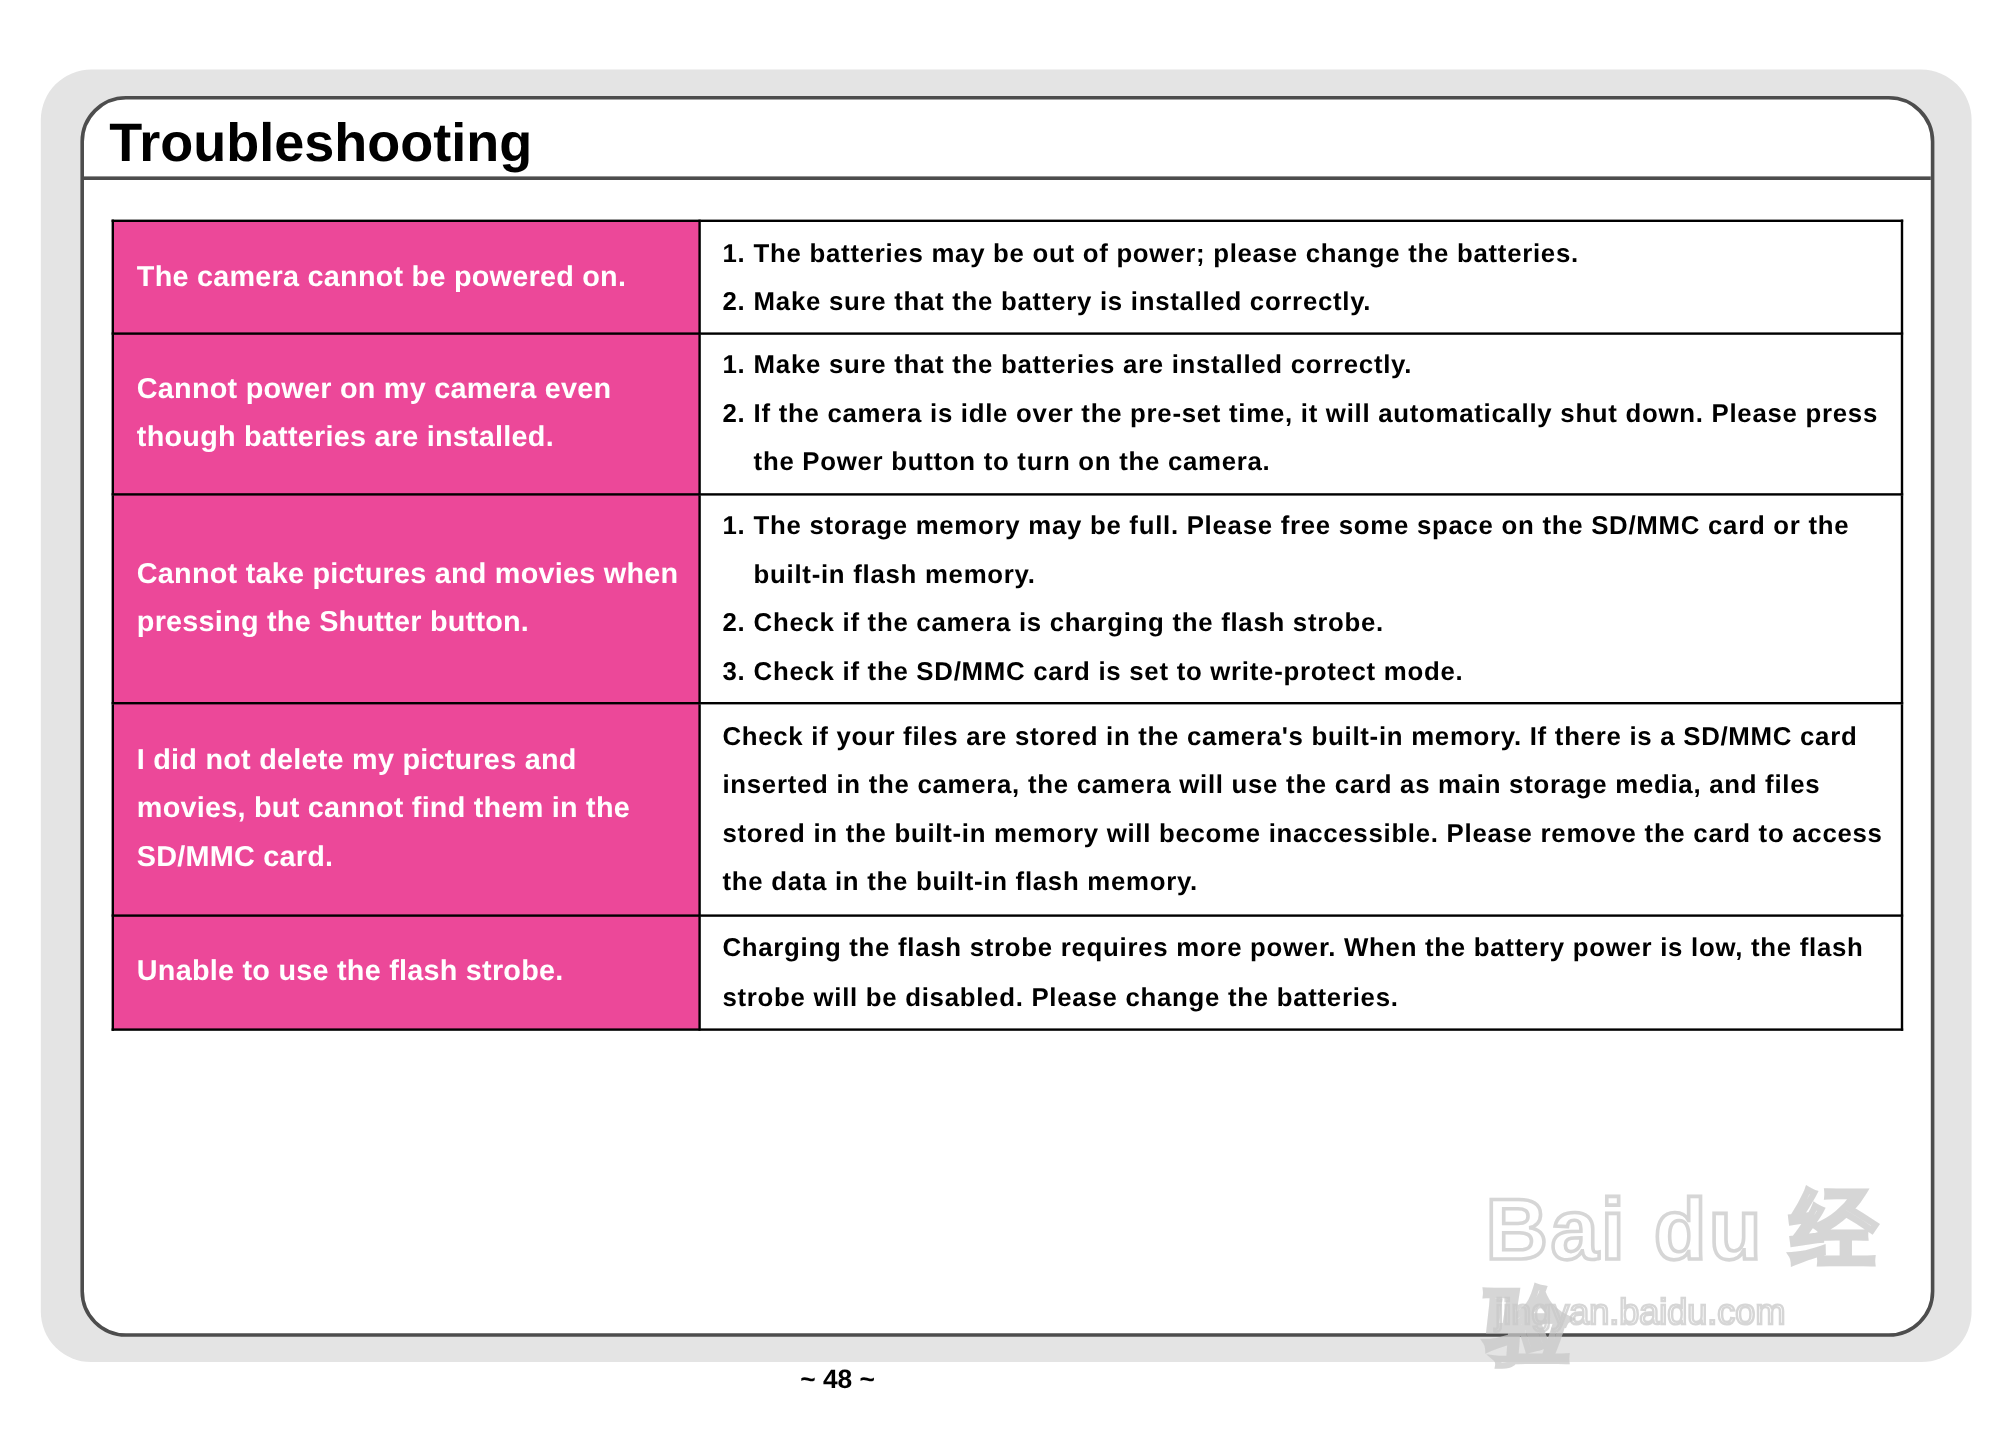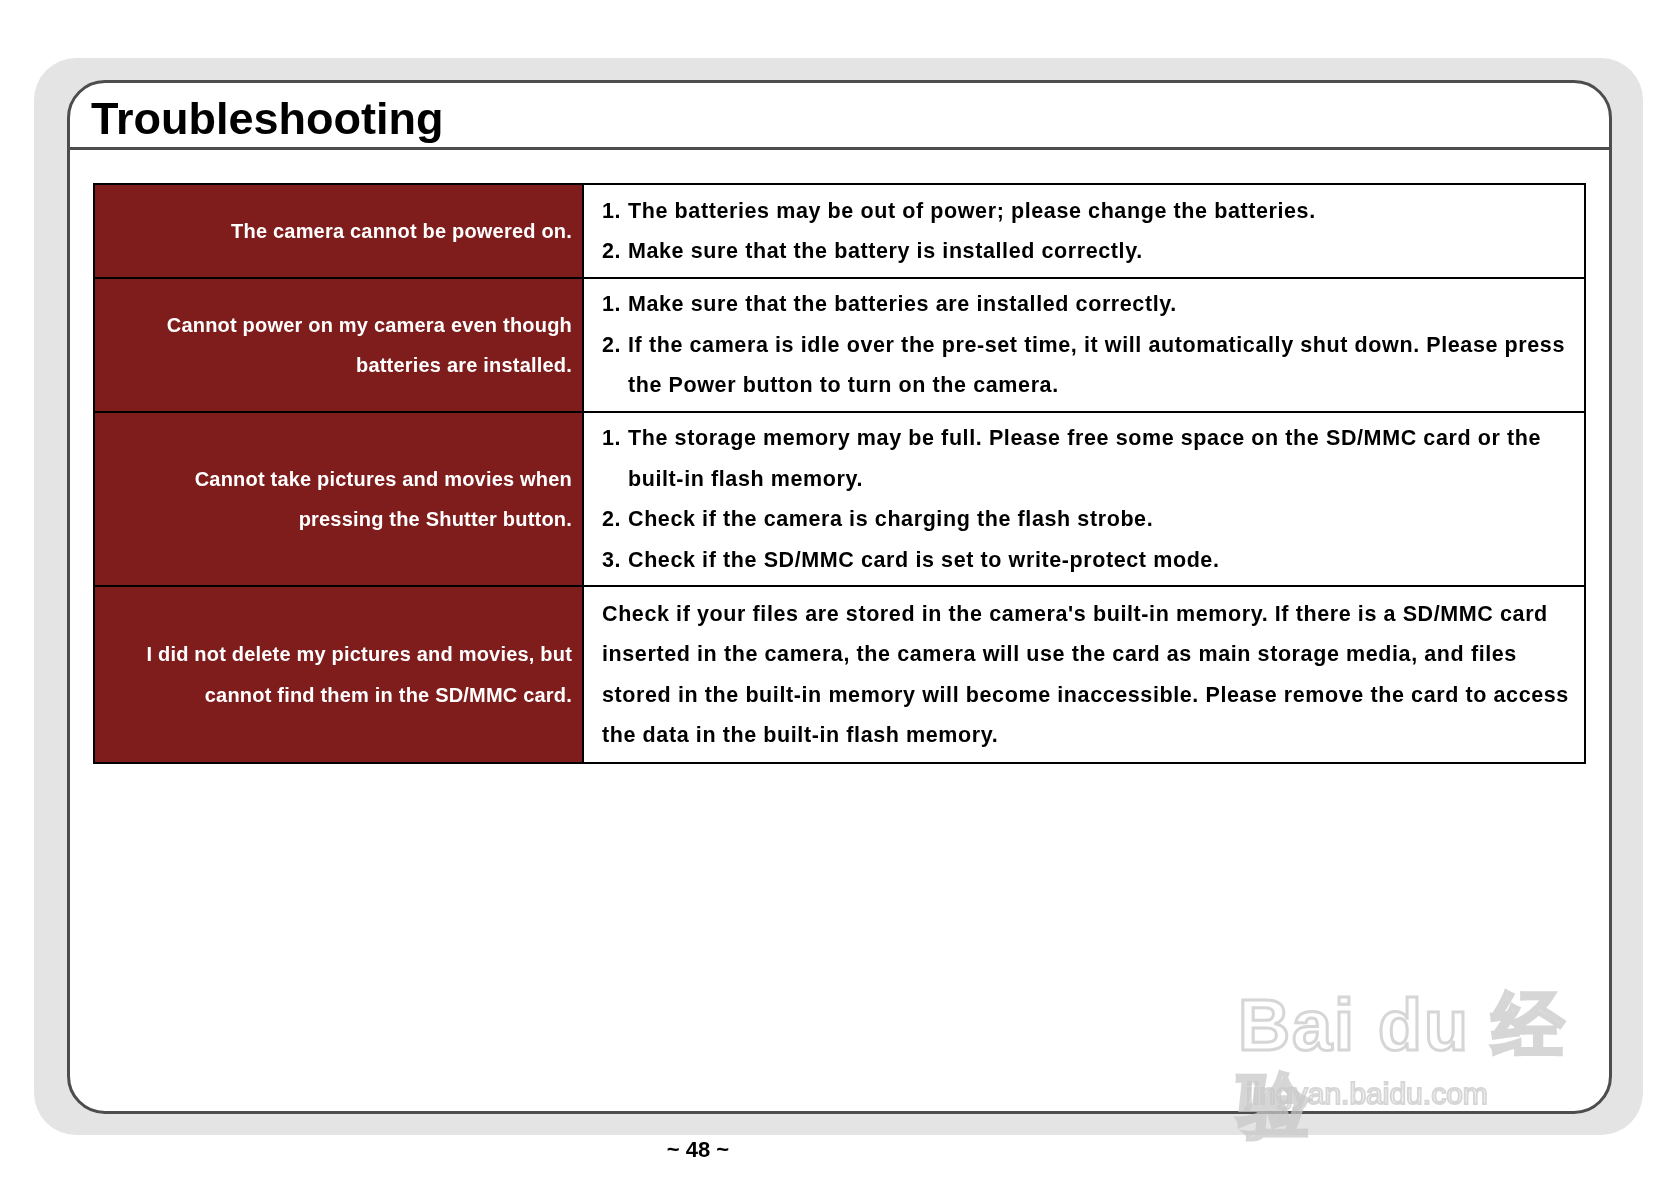--- a/index.html
+++ b/index.html
@@ -60,28 +60,27 @@
       border-collapse: collapse;
       table-layout: fixed;
     }
     table.ts td {
       border: 2px solid #000000;
       vertical-align: middle;
       padding: 0;
     }
     td.problem {
       width: 458px;
-      background: #7f1d1d;
+      background: #ec4899;
       color: #ffffff;
       font-weight: bold;
-      font-size: 20px;
+      font-size: 24px;
       line-height: 40.5px;
       padding: 0 10px 0 19px !important;
       letter-spacing: 0.2px;
-      text-align: right;
     }
     td.solution {
       background: #ffffff;
       color: #000000;
       font-size: 21.5px;
       line-height: 40.5px;
       padding: 0 12px 0 18px !important;
       letter-spacing: 0.6px;
       font-weight: bold;
     }
@@ -194,20 +193,24 @@
         <div class="sol-item">
           <span class="sol-num">3.</span>
           <span class="sol-text">Check if the SD/MMC card is set to write-protect mode.</span>
         </div>
       </td>
     </tr>
     <tr class="r4">
       <td class="problem">I did not delete my pictures and movies, but cannot find them in the SD/MMC card.</td>
       <td class="solution">Check if your files are stored in the camera's built-in memory. If there is a SD/MMC card inserted in the camera, the camera will use the card as main storage media, and files stored in the built-in memory will become inaccessible. Please remove the card to access the data in the built-in flash memory.</td>
     </tr>
+    <tr class="r5">
+      <td class="problem">Unable to use the flash strobe.</td>
+      <td class="solution">Charging the flash strobe requires more power. When the battery power is low, the flash strobe will be disabled. Please change the batteries.</td>
+    </tr>
   </tbody>
 </table>
 
 <div class="watermark">
   <div class="wm-logo">Bai du 经验</div>
   <div class="wm-url">jingyan.baidu.com</div>
 </div>
 
 <div class="page-number">~ 48 ~</div>
 

